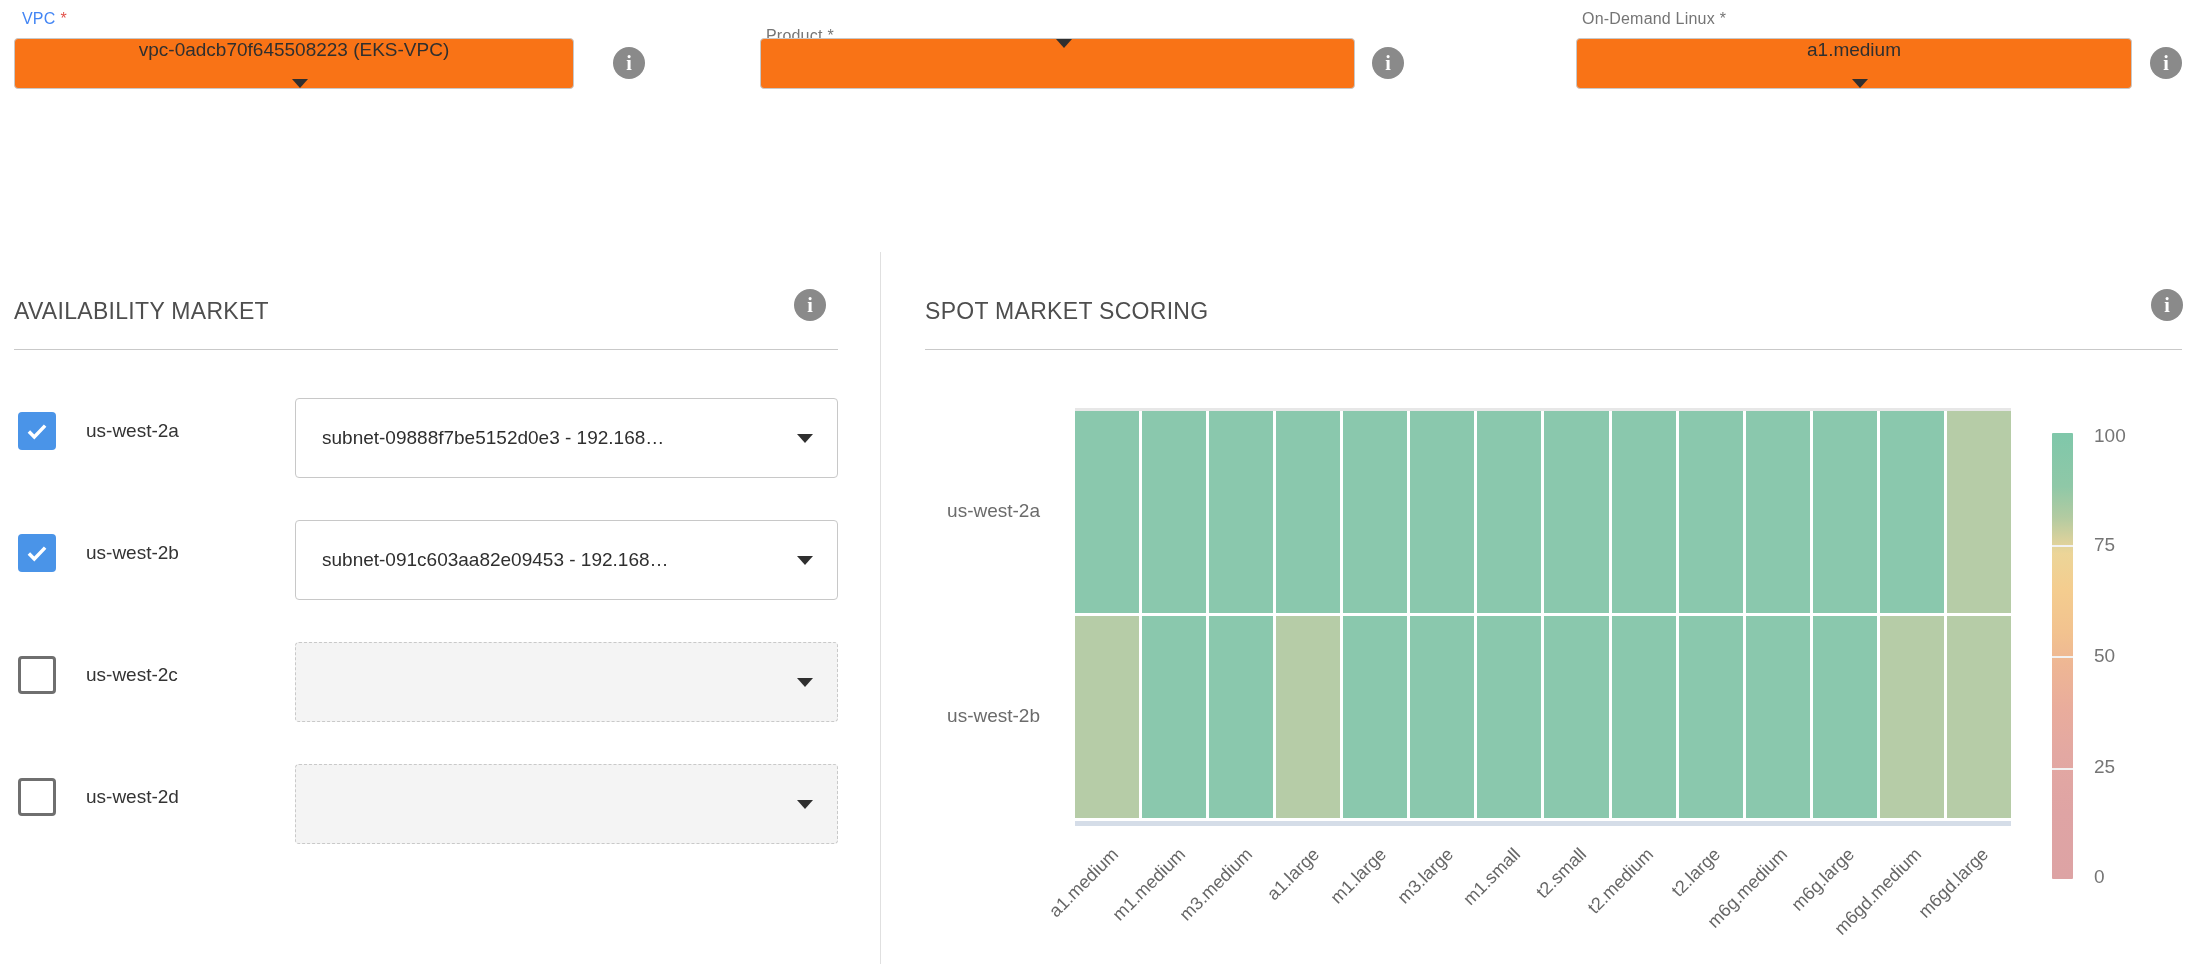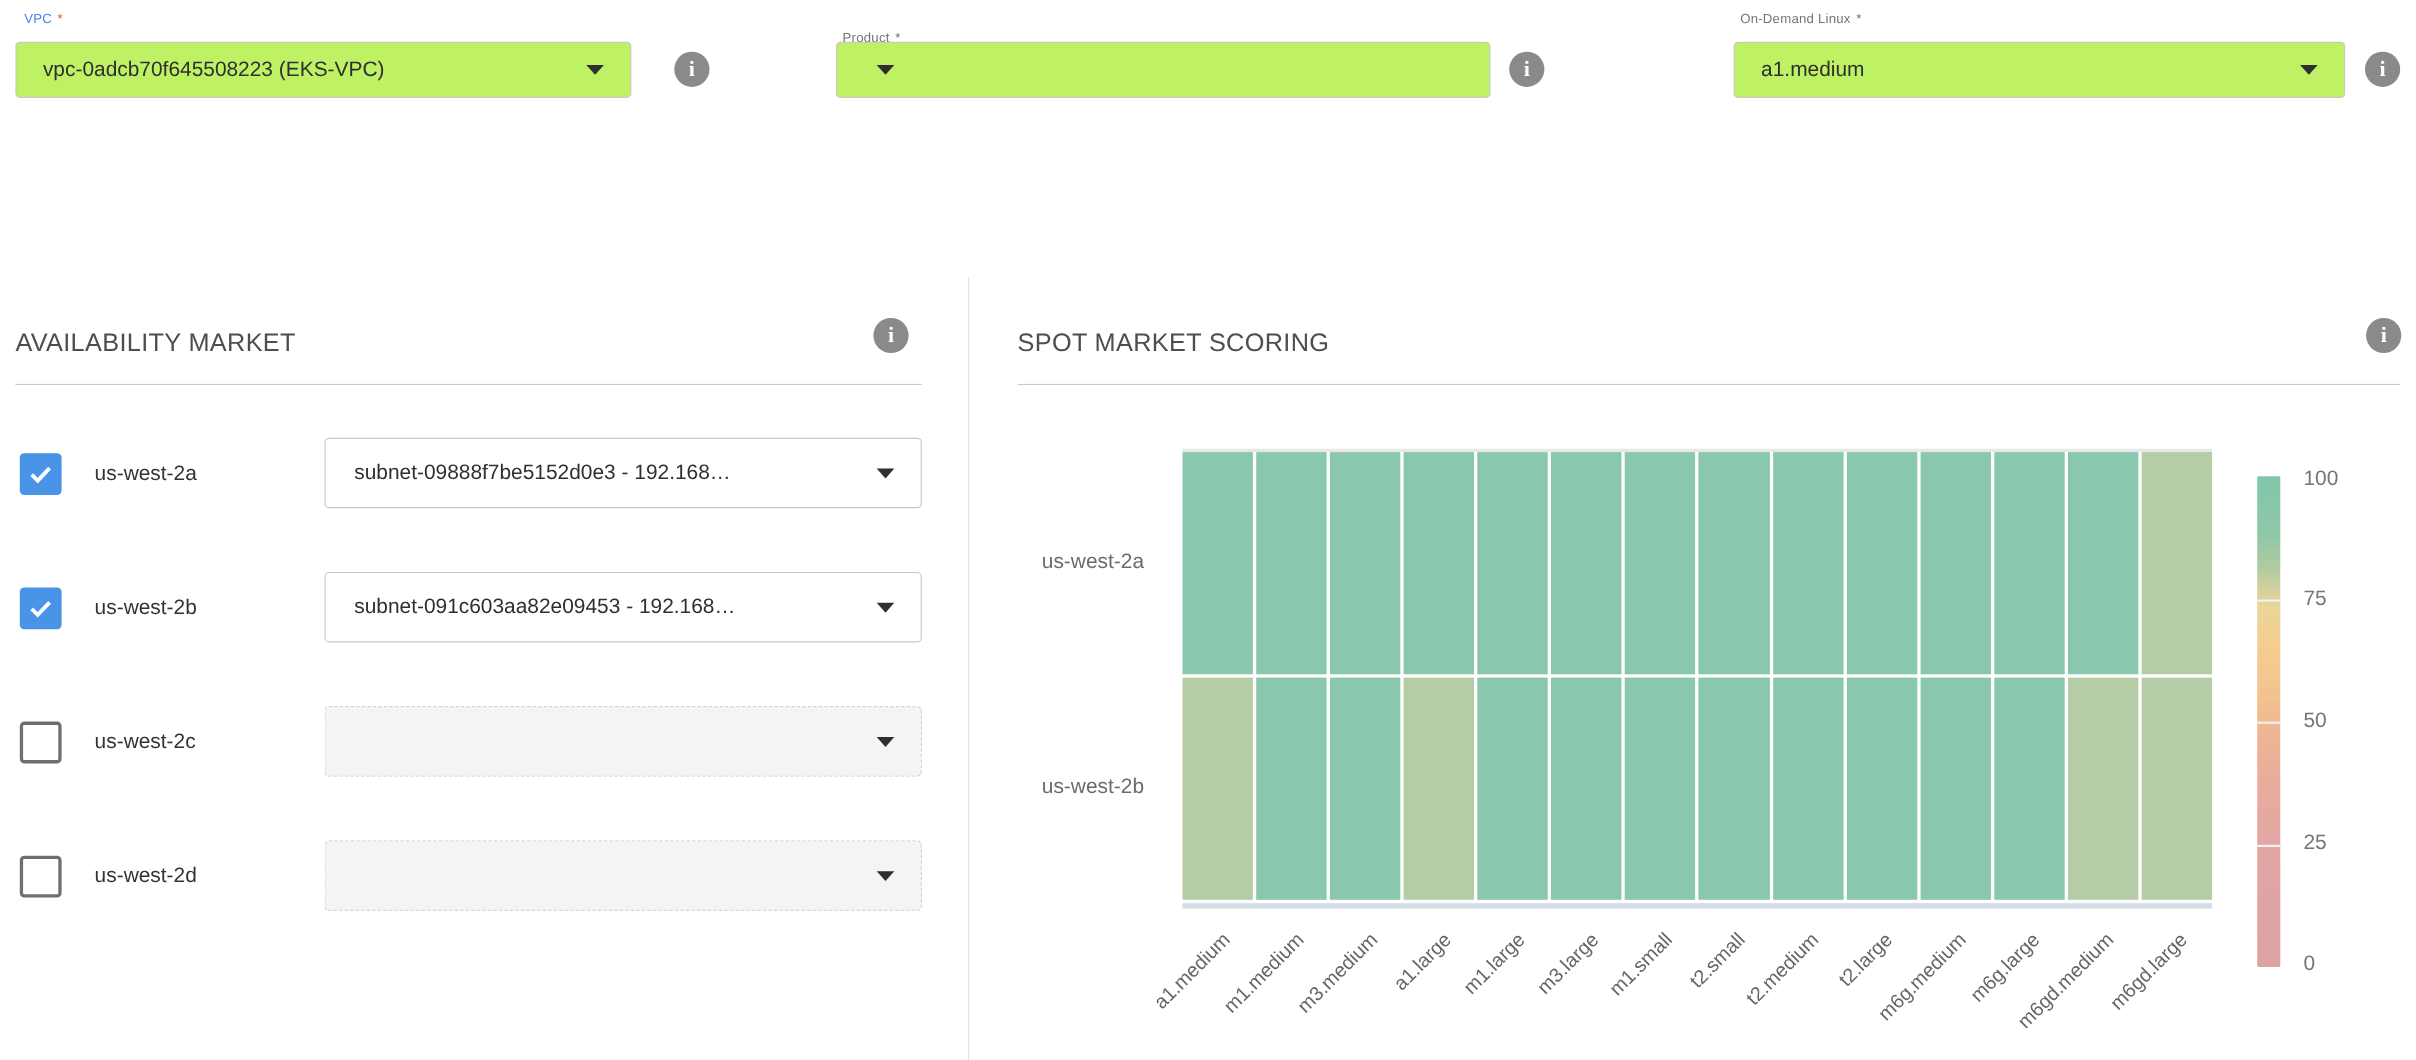--- a/index.html
+++ b/index.html
@@ -1,45 +1,45 @@
 <!DOCTYPE html>
 <html><head>
 <meta charset="utf-8">
 <style>
   * { box-sizing: border-box; margin: 0; padding: 0; }
   html,body { width: 2196px; height: 964px; background: #ffffff;
     font-family: "Liberation Sans", sans-serif; overflow: hidden; position: relative; }
   .abs { position: absolute; }
 
   
-  .field-label { font-size: 12px; color: #757575; letter-spacing: .2px; }
+  .field-label { font-size: 16px; color: #757575; letter-spacing: .2px; }
   .field-label .star { margin-left: 5px; }
   .field-label.blue { color: #4285f4; }
   .field-label.blue .star { color: #e2524a; }
-  .select-box { height: 51px; border: 1px solid #c8c8c8; border-radius: 4px; background: #bef264;
-    display: flex; align-items: center; padding: 0 24px; cursor: pointer; }
+  .select-box { height: 51px; border: 1px solid #c8c8c8; border-radius: 4px; background: #f97316;
+    display: flex; align-items: center; padding: 0 24px; cursor: pointer; flex-direction: column; }
   .select-box .sel-text { font-size: 19px; color: #2f2f2f; flex: 1; white-space: nowrap; overflow: hidden; }
   .caret { width: 0; height: 0; border-left: 8px solid transparent; border-right: 8px solid transparent;
     border-top: 9px solid #2f2f2f; flex: none; margin-left: 12px; }
   .info-icon { width: 32px; height: 32px; border-radius: 50%; background: #8a8a8a; color: #fff;
     display: flex; align-items: center; justify-content: center; font-size: 20px; font-weight: bold;
     font-family: "Liberation Serif", serif; cursor: pointer; }
 
   
   .section-title { font-size: 23px; color: #4e4e4e; letter-spacing: .3px; }
   .h-divider { height: 1px; background: #c9c9c9; }
   .v-divider { width: 1px; background: #e0e0e0; }
 
   
   .checkbox { width: 38px; height: 38px; border-radius: 4px; cursor: pointer;
     display: flex; align-items: center; justify-content: center; }
   .checkbox.checked { background: #4a94e8; }
   .checkbox.unchecked { background: #fff; border: 3px solid #6f6f6f; }
   .zone-label { font-size: 19px; color: #333; }
-  .subnet-select { width: 543px; height: 64px; border: 1px solid #c8c8c8; border-radius: 4px;
+  .subnet-select { width: 543px; height: 80px; border: 1px solid #c8c8c8; border-radius: 4px;
     background: #fff; display: flex; align-items: center; padding: 0 24px 0 26px; cursor: pointer; }
   .subnet-select .sel-text { font-size: 19px; color: #2f2f2f; flex: 1; white-space: nowrap; overflow: hidden; }
   .subnet-select.empty { border: 1px dashed #c9c9c9; background: #f4f4f4; }
 
   
   .ylab { width: 180px; text-align: right; font-size: 19px; color: #6b6b6b; }
   .plot-topline { position: absolute; left: 0; top: 0; width: 100%; height: 3px; background: #e7e7e7; }
   .plot-bottomline { position: absolute; left: 0; bottom: 0; width: 100%; height: 5px; background: #d5dde8; }
   .hm-grid { position: absolute; left: 0; top: 3px; width: 100%; height: 407px; display: grid;
     grid-template-columns: repeat(14, 1fr); grid-template-rows: 1fr 1fr; gap: 3px; background: #fff; }

